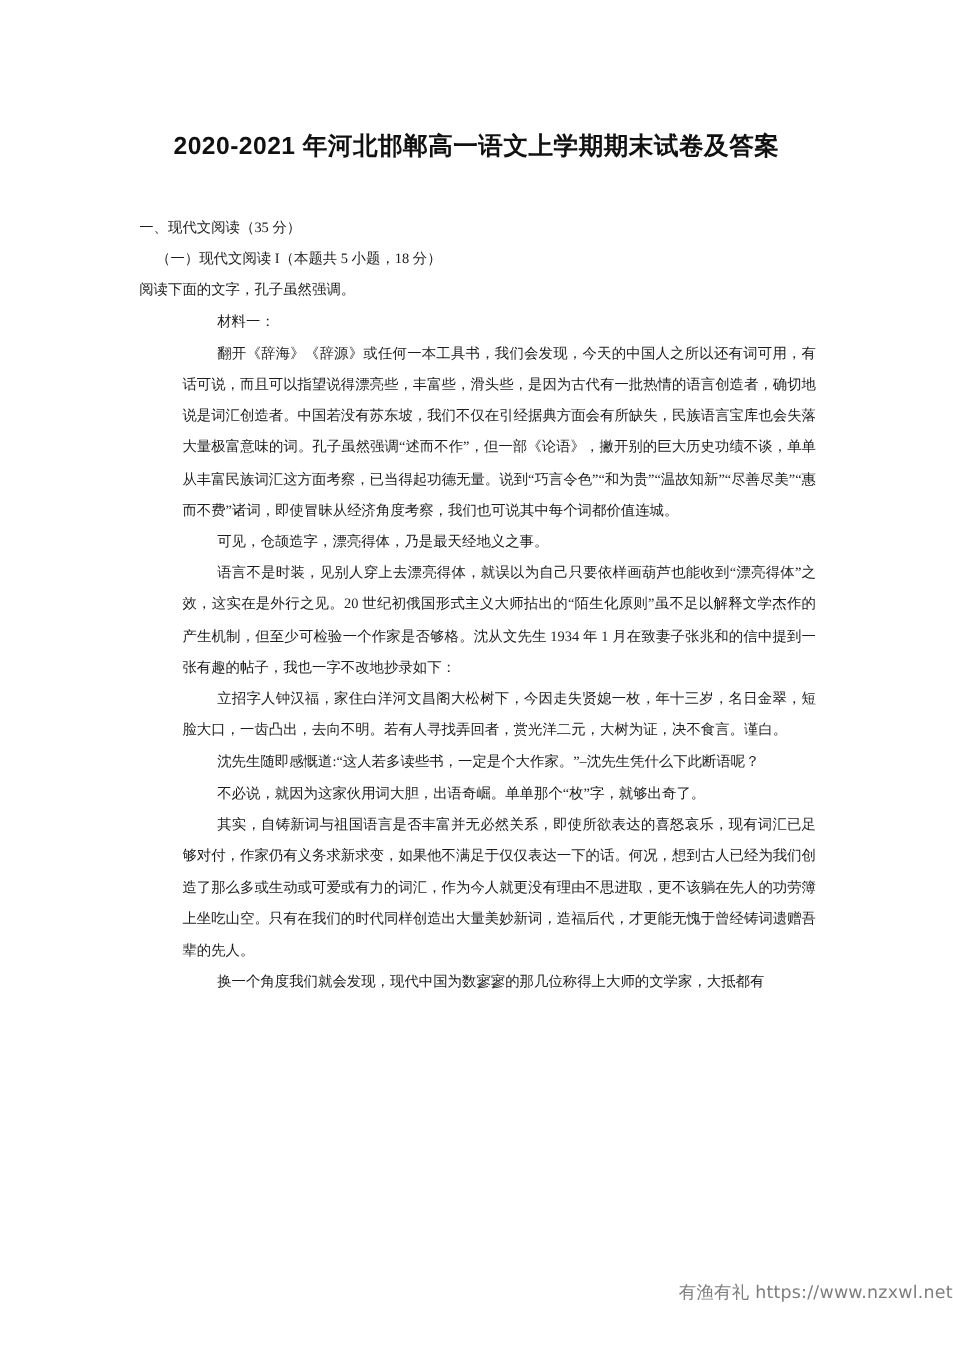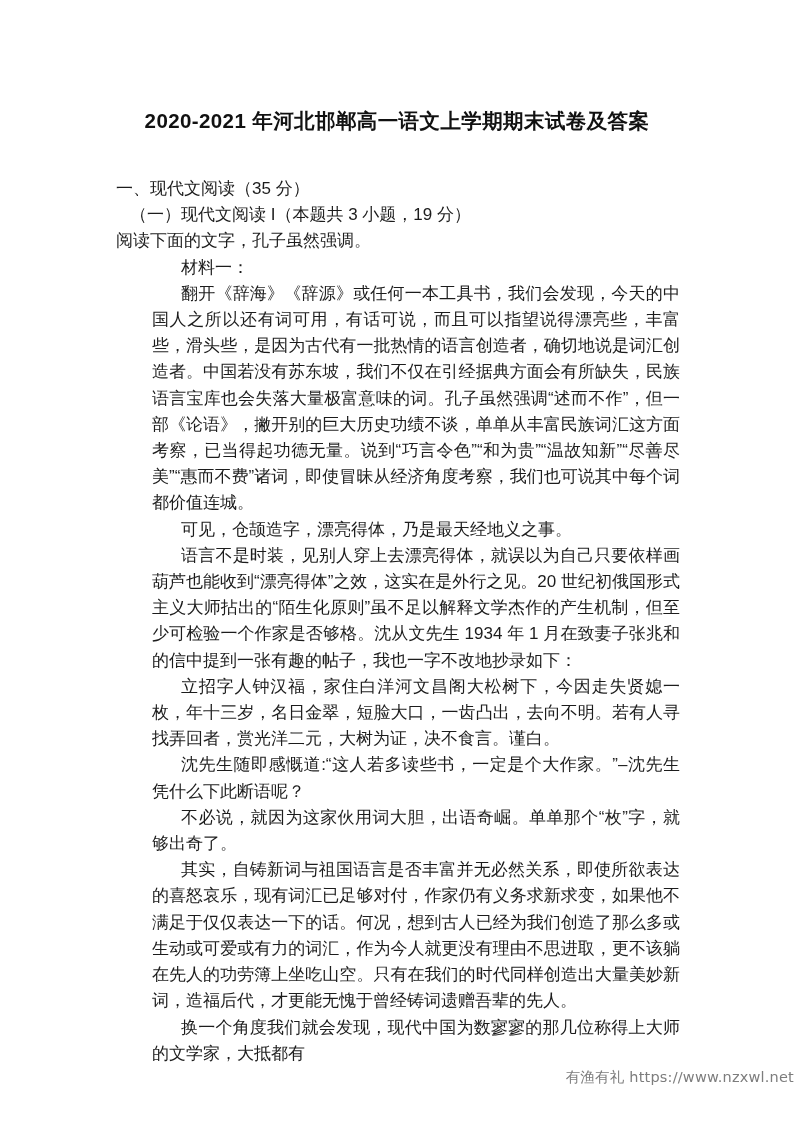--- a/index.html
+++ b/index.html
@@ -40,27 +40,27 @@
 
   .body-block {
     position: absolute;
     left: 116px;
     top: 176px;
     width: 564px;
   }
 
   p.line {
     margin: 0;
-    font-size: 17px;
+    font-size: 12px;
     line-height: 26.2px;
     color: #1c1c1c;
     text-align: justify;
     text-justify: inter-ideograph;
     word-break: break-all;
-    font-family: Liberation Sans, sans-serif;
+    font-family: Liberation Serif, serif;
   }
 
   p.indent-1 {
     text-indent: 14px;
   }
   p.indent-2 {
     text-indent: 29px;
     margin-left: 36px;
   }
   p.indent-0 {
@@ -83,21 +83,21 @@
 <body>
 
 <div class="page">
 
   <h1 class="doc-title">2020-2021 年河北邯郸高一语文上学期期末试卷及答案</h1>
 
   <div class="body-block">
 
     <p class="line indent-0">一、现代文阅读（35 分）</p>
 
-    <p class="line indent-1">（一）现代文阅读 I（本题共 3 小题，19 分）</p>
+    <p class="line indent-1">（一）现代文阅读 I（本题共 5 小题，18 分）</p>
 
     <p class="line indent-0">阅读下面的文字，孔子虽然强调。</p>
 
     <p class="line indent-2">材料一：</p>
 
     <p class="line indent-2">翻开《辞海》《辞源》或任何一本工具书，我们会发现，今天的中国人之所以还有词可用，有话可说，而且可以指望说得漂亮些，丰富些，滑头些，是因为古代有一批热情的语言创造者，确切地说是词汇创造者。中国若没有苏东坡，我们不仅在引经据典方面会有所缺失，民族语言宝库也会失落大量极富意味的词。孔子虽然强调“述而不作”，但一部《论语》，撇开别的巨大历史功绩不谈，单单从丰富民族词汇这方面考察，已当得起功德无量。说到“巧言令色”“和为贵”“温故知新”“尽善尽美”“惠而不费”诸词，即使冒昧从经济角度考察，我们也可说其中每个词都价值连城。</p>
 
     <p class="line indent-2">可见，仓颉造字，漂亮得体，乃是最天经地义之事。</p>
 
 

